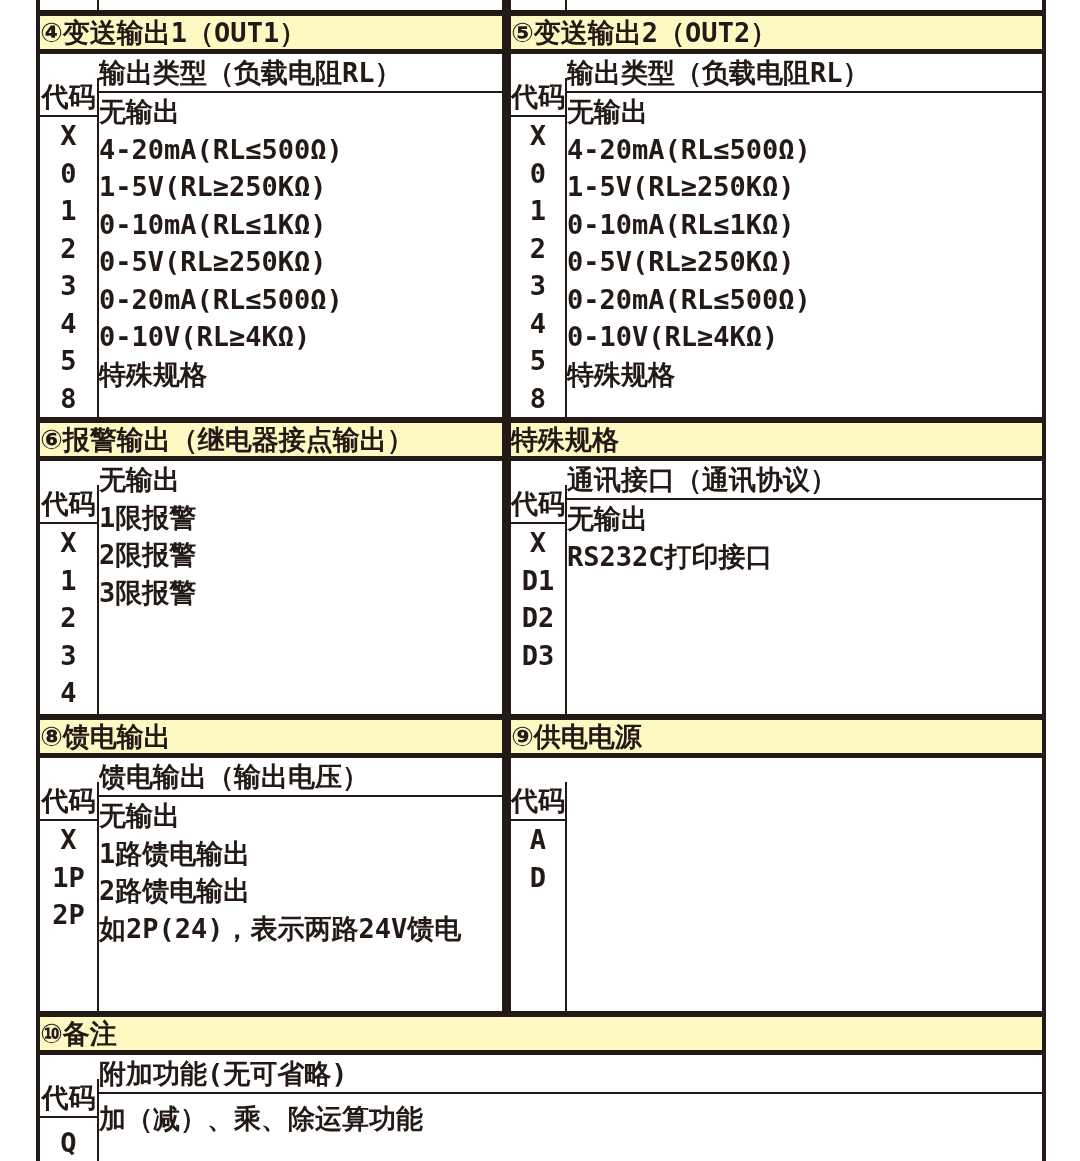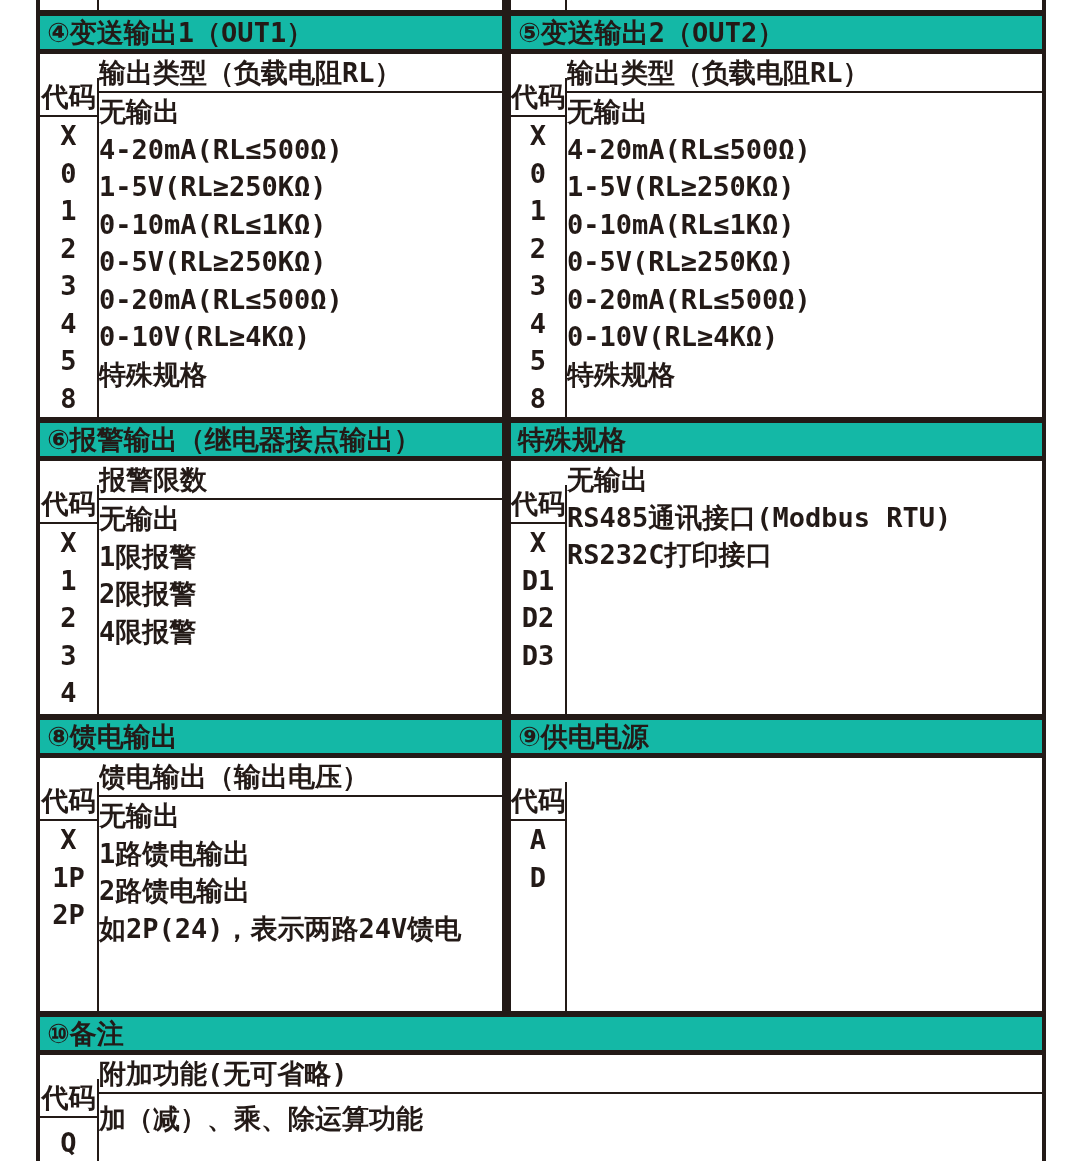--- a/index.html
+++ b/index.html
@@ -11,22 +11,22 @@
          border-bottom:6px solid #231a17;background:#fff;}
   .band{display:flex;border-bottom:6px solid #231a17;}
   .band:last-child{border-bottom:none;}
   .half-left{width:471px;border-right:9px solid #231a17;box-sizing:border-box;}
   .half-right{flex:1;border-radius:17px;}
   .full{width:100%;}
   .partial{height:10px;}
   .partial .pcell-code{height:10px;border-right:2px solid #231a17;box-sizing:border-box;}
   .partial .half-left .pcell-code{width:59px;}
   .partial .half-right .pcell-code{width:56px;}
-  .sec-title{height:33px;line-height:33px;background:#14b8a6;
-             border-bottom:5px solid #231a17;font-size:27px;padding-left:7px;
+  .sec-title{height:33px;line-height:33px;background:#fef9c3;
+             border-bottom:5px solid #231a17;font-size:27px;
              white-space:nowrap;overflow:hidden;}
   .sec-body{display:flex;}
   .col-code{border-right:2px solid #231a17;text-align:center;flex:none;margin-top:24px;}
   .half-left .col-code, .full .col-code{width:57px;}
   .half-right .col-code{width:54px;}
   .col-desc{flex:1;min-width:0;}
   .cell{font-size:27px;white-space:nowrap;overflow:hidden;}
   .cell-hdr{height:37px;line-height:37px;border-bottom:2px solid #231a17;}
   .col-desc .cell{}
   .data .cell{height:37.5px;line-height:37.5px;}
@@ -123,46 +123,45 @@
           <div class="cell cell-hdr">代码</div>
           <div class="data">
             <div class="cell">X</div>
             <div class="cell">1</div>
             <div class="cell">2</div>
             <div class="cell">3</div>
             <div class="cell">4</div>
           </div>
         </div>
         <div class="col-desc">
-          <div class="cell cell-hdr">报警限数</div>
           <div class="data">
             <div class="cell">无输出</div>
             <div class="cell">1限报警</div>
             <div class="cell">2限报警</div>
-            <div class="cell">4限报警</div>
+            <div class="cell">3限报警</div>
           </div>
         </div>
       </div>
     </div>
     <div class="half-right">
       <div class="sec-title">特殊规格</div>
       <div class="sec-body body-b2">
         <div class="col-code">
           <div class="cell cell-hdr">代码</div>
           <div class="data">
             <div class="cell">X</div>
             <div class="cell">D1</div>
             <div class="cell">D2</div>
             <div class="cell">D3</div>
           </div>
         </div>
         <div class="col-desc">
-          <div class="data">
-            <div class="cell">无输出</div>
-            <div class="cell">RS485通讯接口(Modbus RTU)</div>
+          <div class="cell cell-hdr">通讯接口（通讯协议）</div>
+          <div class="data">
+            <div class="cell">无输出</div>
             <div class="cell">RS232C打印接口</div>
           </div>
         </div>
       </div>
     </div>
   </div>
 
   <div class="band">
     <div class="half-left">
       <div class="sec-title">⑧馈电输出</div>

